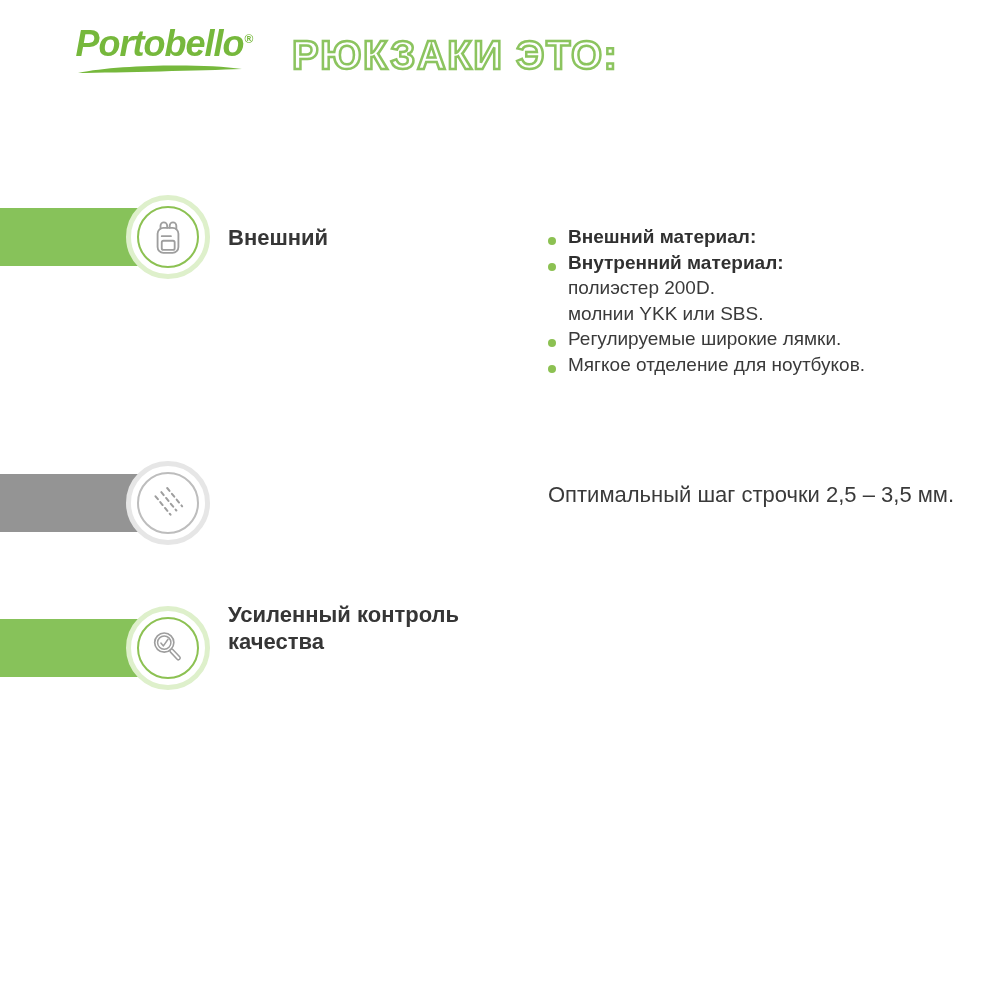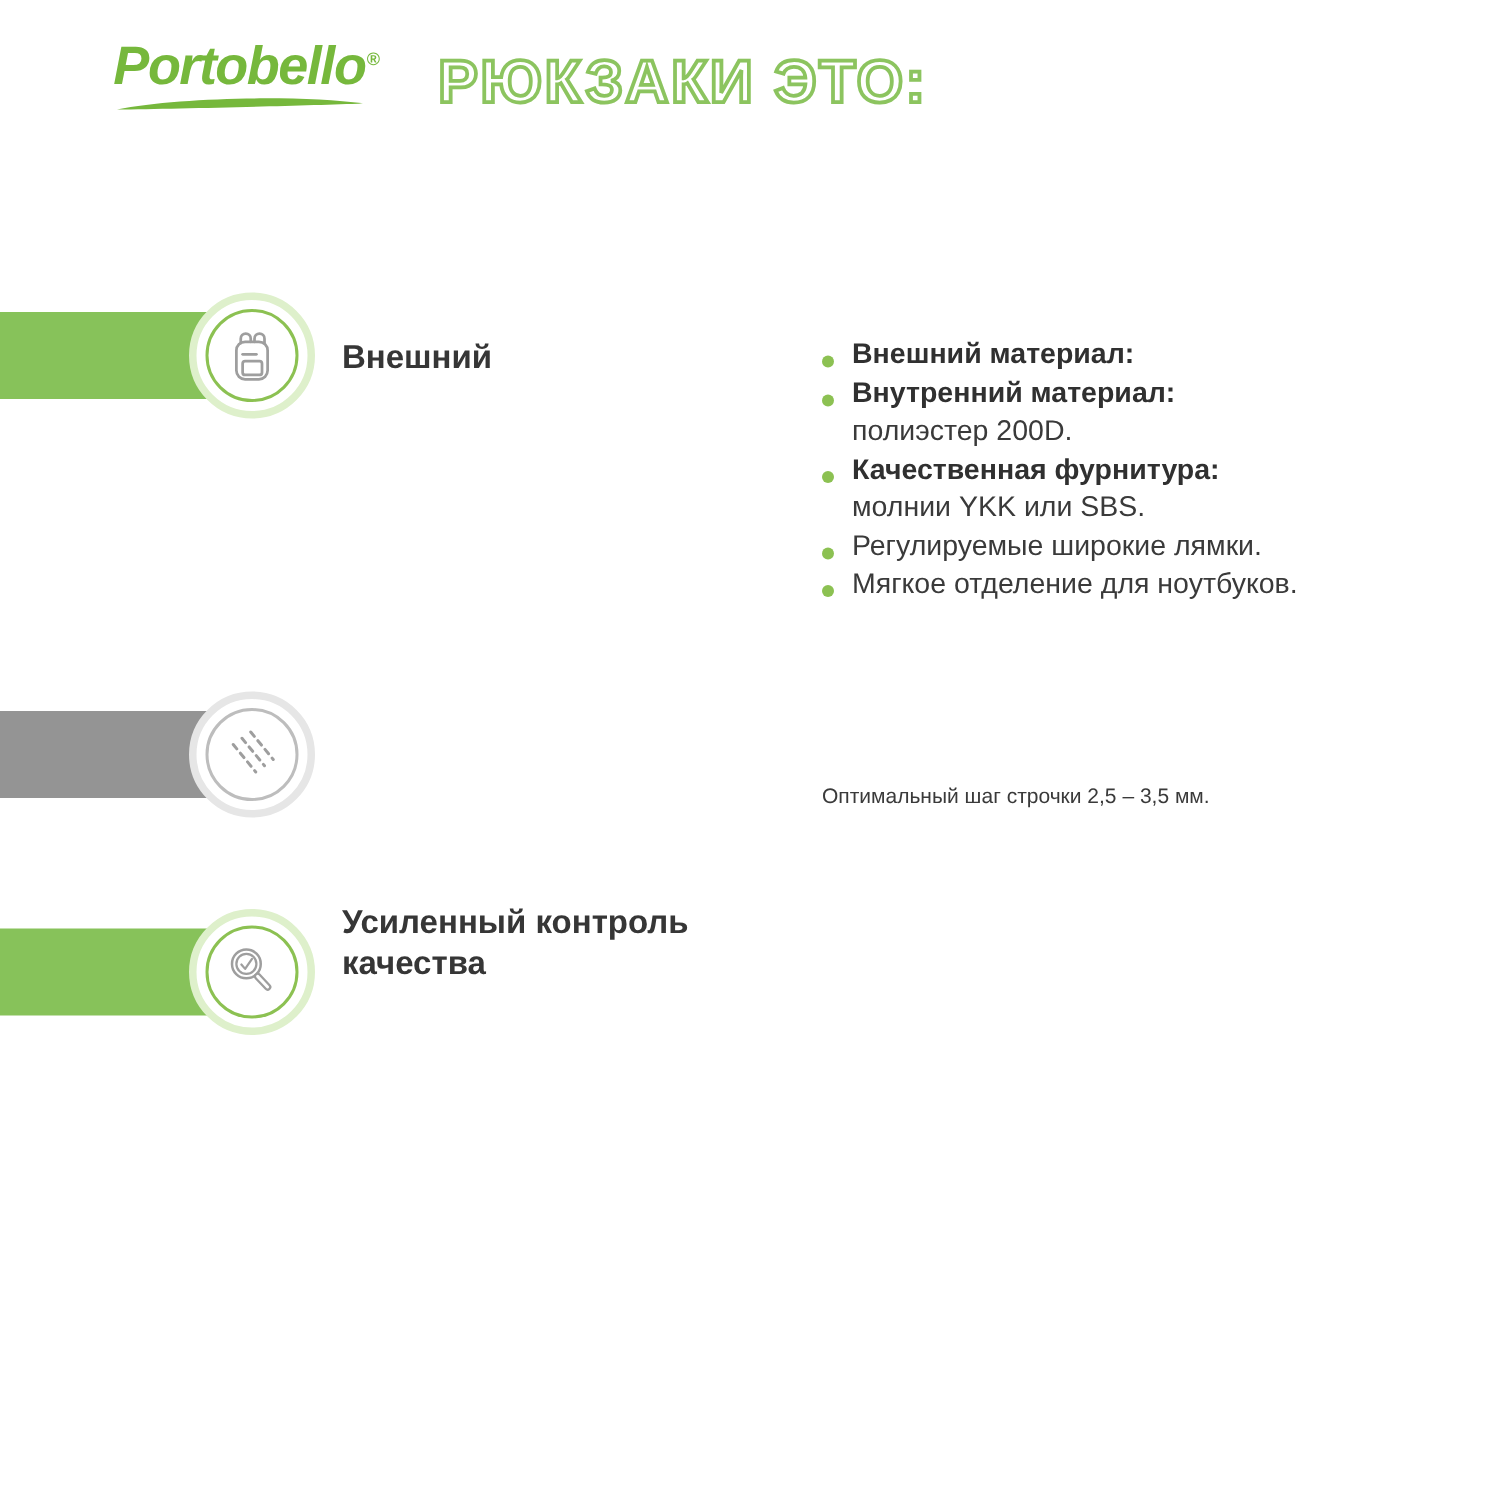--- a/index.html
+++ b/index.html
@@ -50,21 +50,21 @@
   
   .details { position:absolute; left:548px; width:420px; font-size:19px; color:#3a3a3a; }
   .detail  { display:flex; align-items:center; line-height:25.5px; }
   .detail .dot {
     flex:0 0 8px; width:8px; height:8px; border-radius:50%;
     background:#8cc152; margin-top:9px; margin-right:12px;
   }
   .detail.indent { padding-left:20px; }
   .detail.bold   { font-weight:bold; color:#303030; }
 
-  .note { position:absolute; left:548px; font-size:14px; color:#3a3a3a; line-height:25px;margin-top:36px; }
+  .note { position:absolute; left:548px; font-size:22px; color:#3a3a3a; line-height:25px; }
 
   svg { display:block; }
 </style>
 </head>
 <body>
 
 <div class="canvas">
 
   <div class="logo">
     <div class="logo-text"><span>Portobello</span><span class="logo-reg">®</span></div>
@@ -93,24 +93,20 @@
     <div class="detail bold">
       <span class="dot"></span>
       <span>Внешний материал:</span>
     </div>
     <div class="detail bold">
       <span class="dot"></span>
       <span>Внутренний материал:</span>
     </div>
     <div class="detail indent">
       <span>полиэстер 200D.</span>
-    </div>
-    <div class="detail bold">
-      <span class="dot"></span>
-      <span>Качественная фурнитура:</span>
     </div>
     <div class="detail indent">
       <span>молнии YKK или SBS.</span>
     </div>
     <div class="detail">
       <span class="dot"></span>
       <span>Регулируемые широкие лямки.</span>
     </div>
     <div class="detail">
       <span class="dot"></span>

